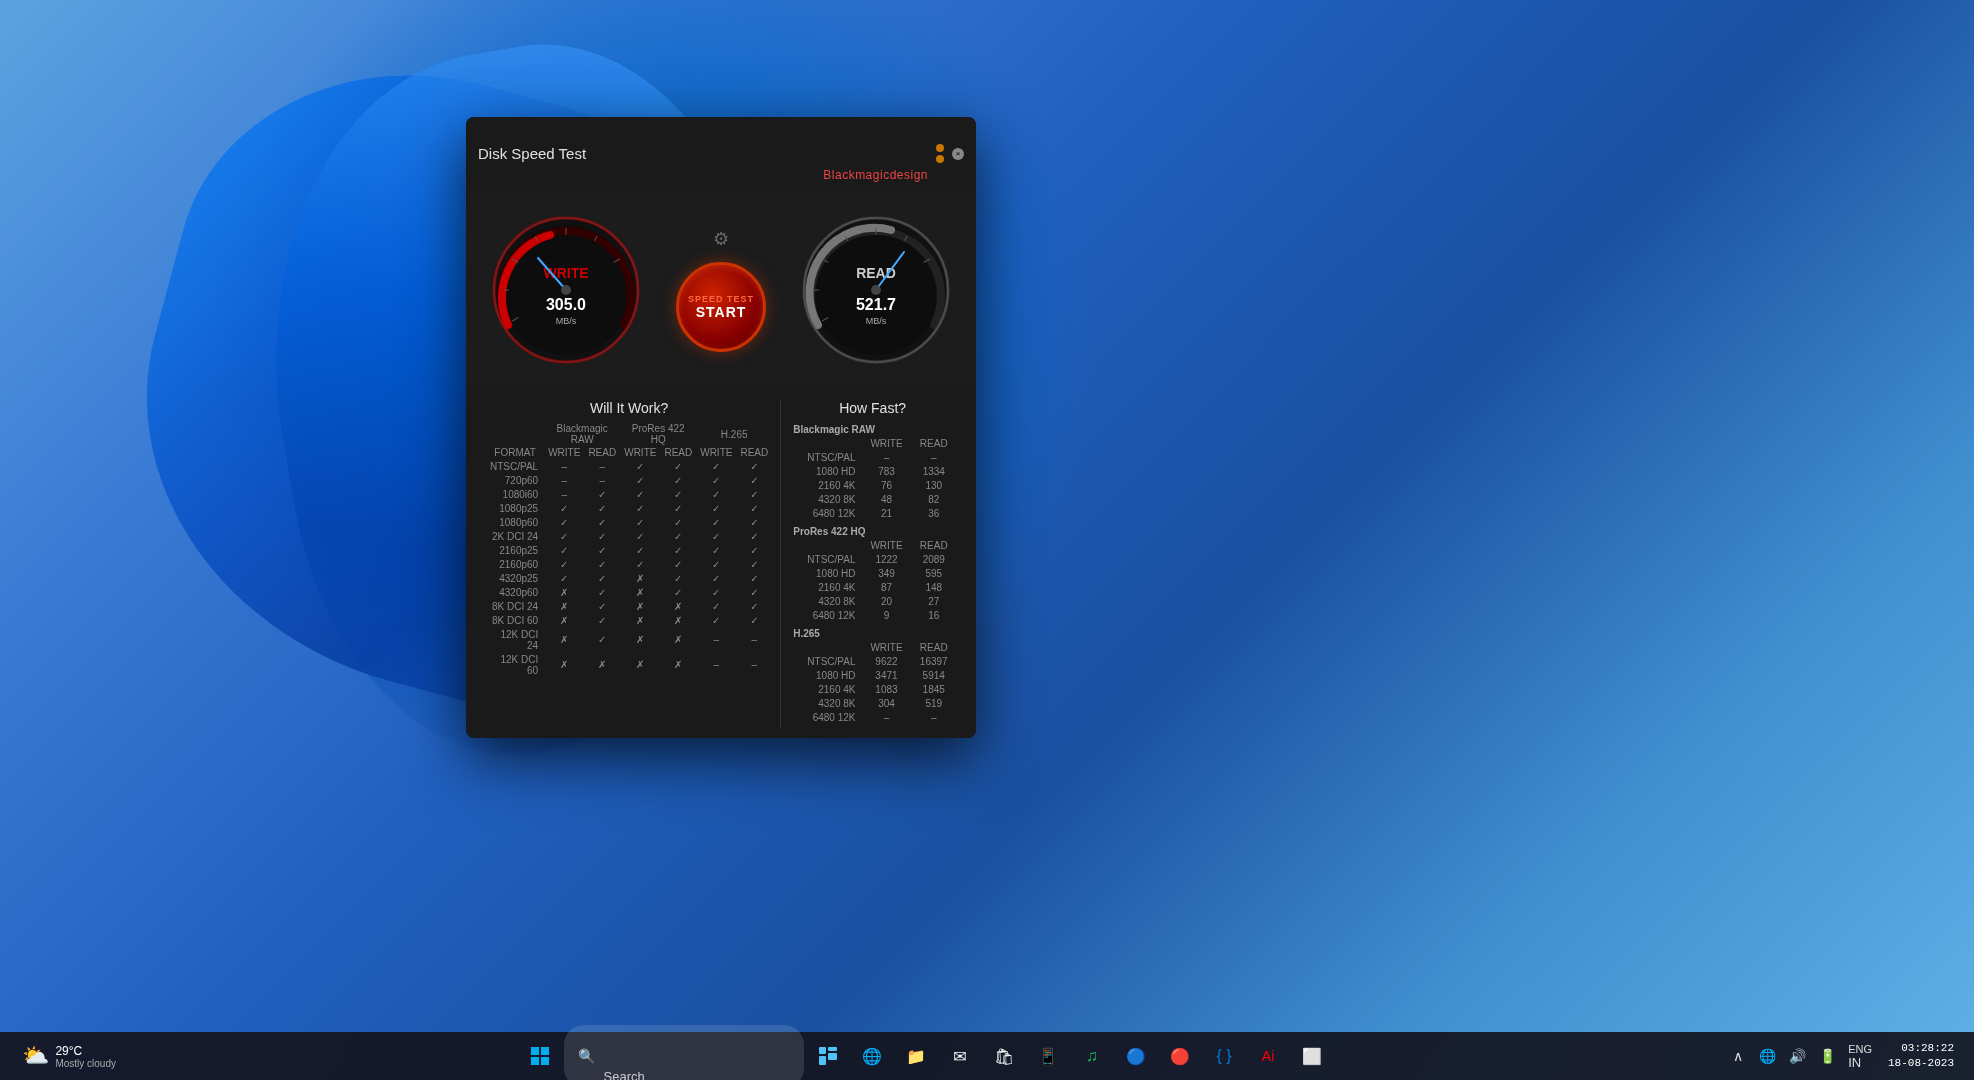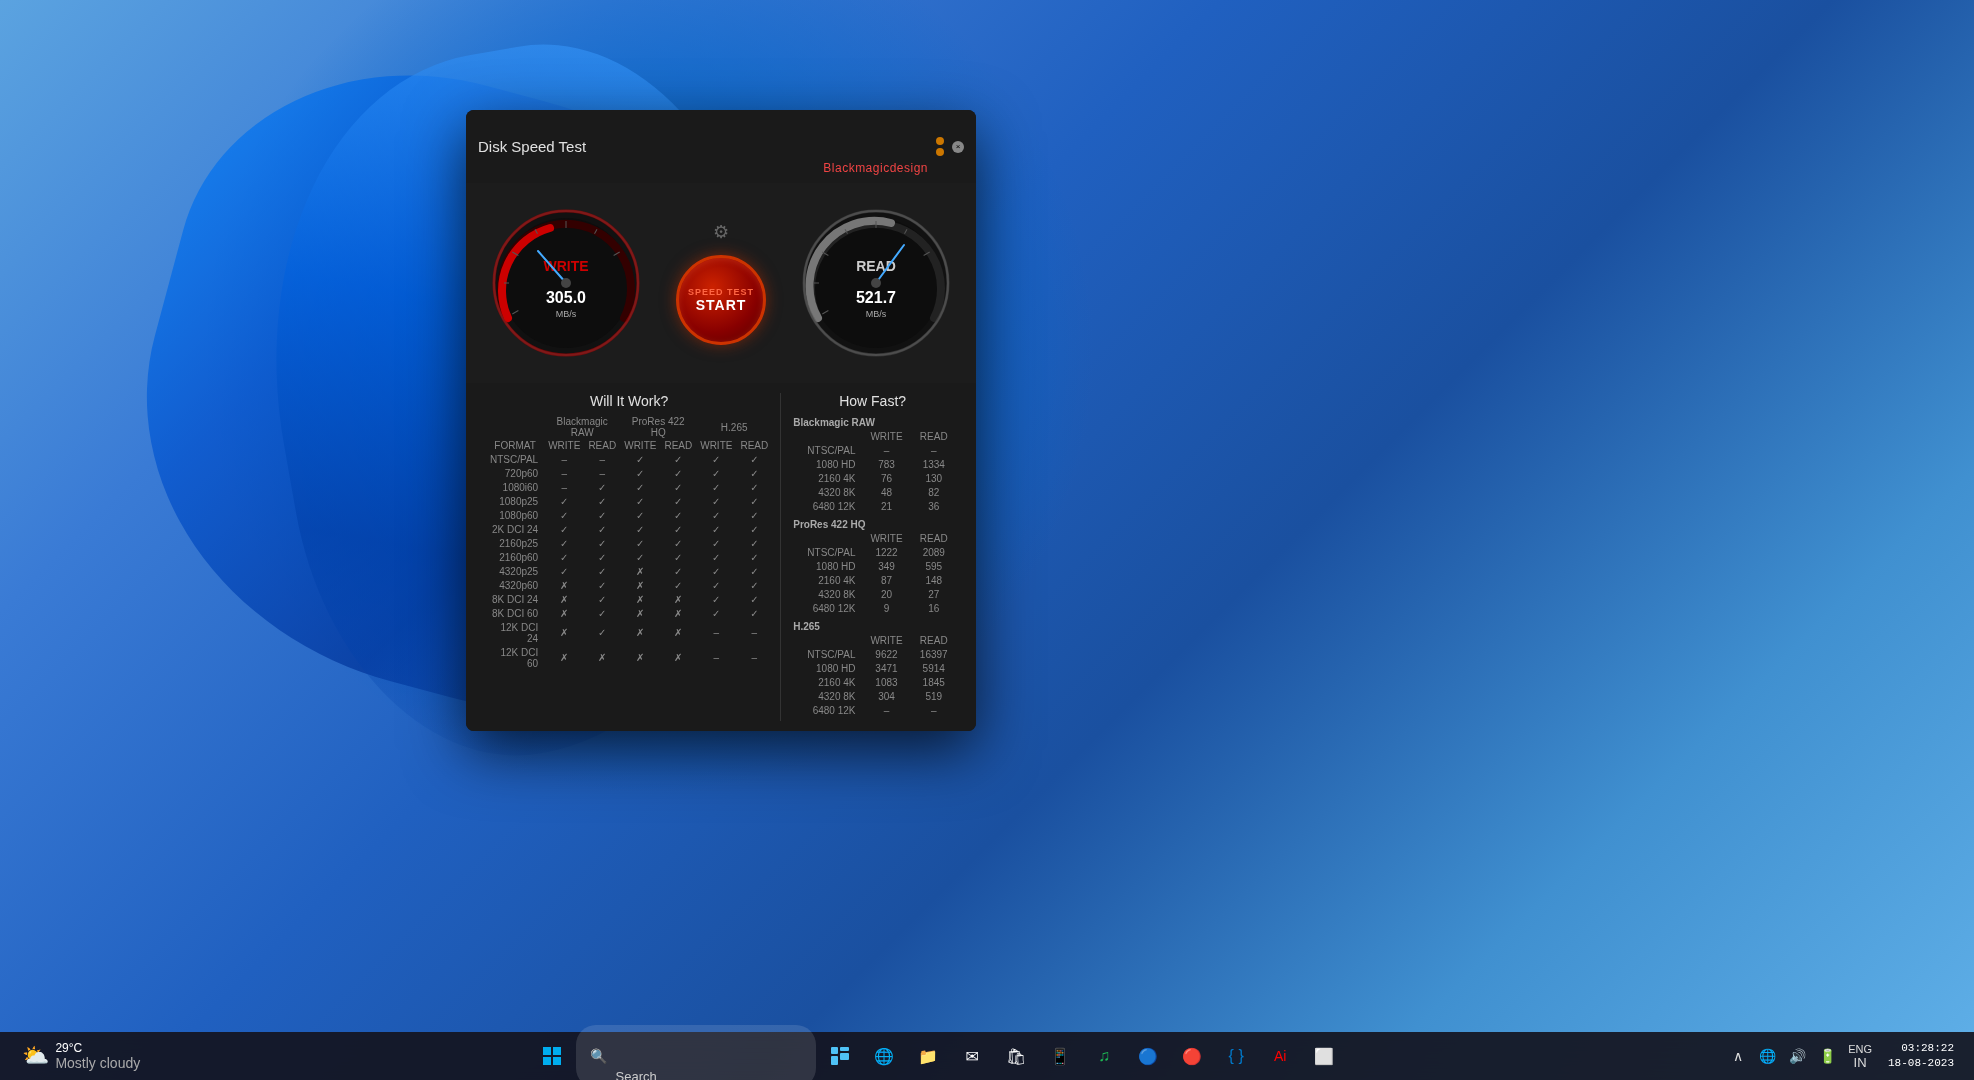--- a/index.html
+++ b/index.html
@@ -101,21 +101,21 @@
       flex-direction: column;
     }
 
     .weather-temp {
       font-size: 12px;
       color: #fff;
       font-weight: 500;
     }
 
     .weather-desc {
-      font-size: 14px;
+      font-size: 10px;
       color: #aaa;
     }
 
     .taskbar-center {
       flex: 1;
       display: flex;
       align-items: center;
       justify-content: center;
       gap: 4px;
     }
@@ -187,27 +187,27 @@
       line-height: 1.4;
       padding: 0 8px;
       font-family: Liberation Mono, monospace;
     }
 
     .lang-badge {
       color: #ddd;
       font-size: 11px;
       display: flex;
       flex-direction: column;
-      align-items: center;
+      align-items: flex-start;
     }
 
     
     .app-window {
       position: absolute;
-      top: 110px;
+      top: 117px;
       left: 466px;
       width: 510px;
       background: #1a1a1a;
       border-radius: 8px;
       box-shadow: 0 20px 60px rgba(0,0,0,0.7);
       overflow: hidden;
       z-index: 50;
     }
 
     .title-bar {

